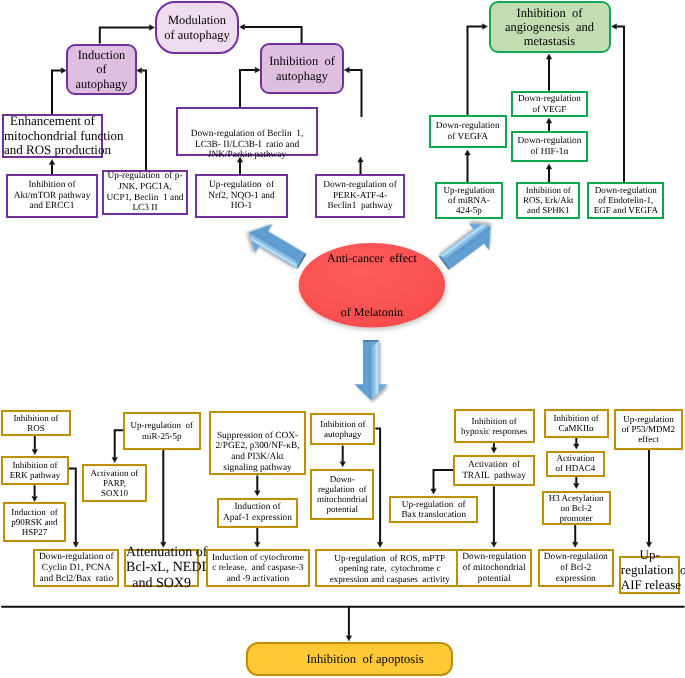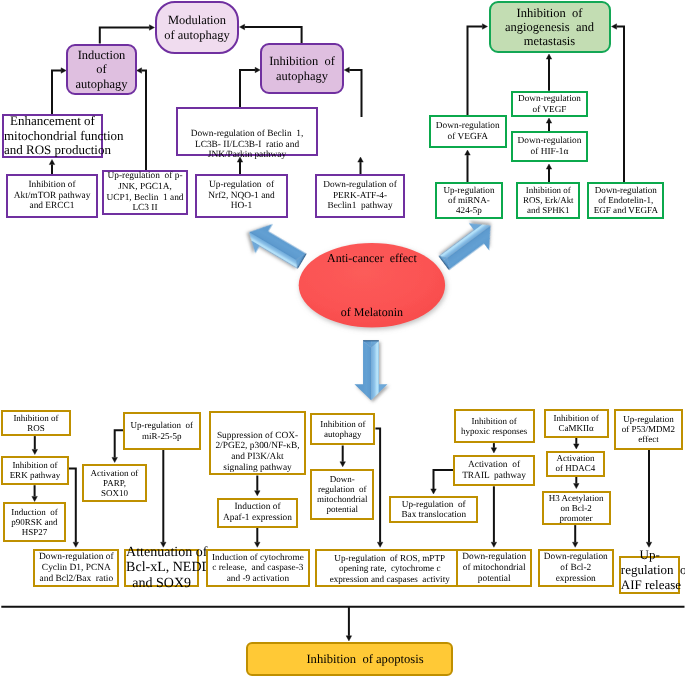--- a/index.html
+++ b/index.html
@@ -11,21 +11,21 @@
 svg.lines{position:absolute;left:0;top:0;width:685px;height:678px;overflow:visible;}
 .node{position:absolute;box-sizing:border-box;display:flex;align-items:center;justify-content:center;}
 .node .txt{text-align:center;line-height:1.13;width:100%;}
 .node .txt span{display:block;white-space:pre;}
 .purple{border:2.2px solid #7030A0;background:#ffffff;}
 .purple-fill{border:2.6px solid #7030A0;background:#DFBFE0;border-radius:9px;}
 .purple-fill-lite{border:2.6px solid #7030A0;background:#F0DCEF;border-radius:20px;}
 .green{border:2.3px solid #0BA94C;background:#ffffff;}
 .green-fill{border:2.6px solid #13A755;background:#C3DDB3;border-radius:9px;}
 .gold{border:2.0px solid #BF9000;background:#ffffff;}
-.gold-fill{border:2.0px solid #BF8F00;background:#FFC936;border-radius:6px;padding-left:32px;}
+.gold-fill{border:2.0px solid #BF8F00;background:#FFC936;border-radius:12px;padding-left:32px;}
 #center-ellipse{position:absolute;left:298.7px;top:243px;width:146.4px;height:84.4px;}
 #center-ellipse .lbl{width:146.4px;height:84.4px;
   display:flex;flex-direction:column;align-items:center;justify-content:center;text-align:center;
   font-size:12.0px;line-height:1.2;gap:40px;}
 #center-ellipse .lbl span{display:block;white-space:pre;}
 </style>
 </head>
 <body>
 
 <div id="stage">

